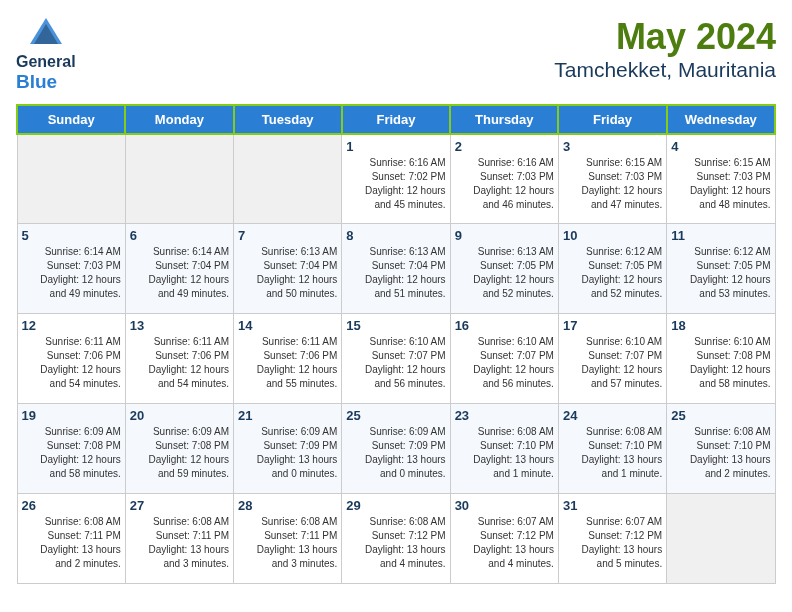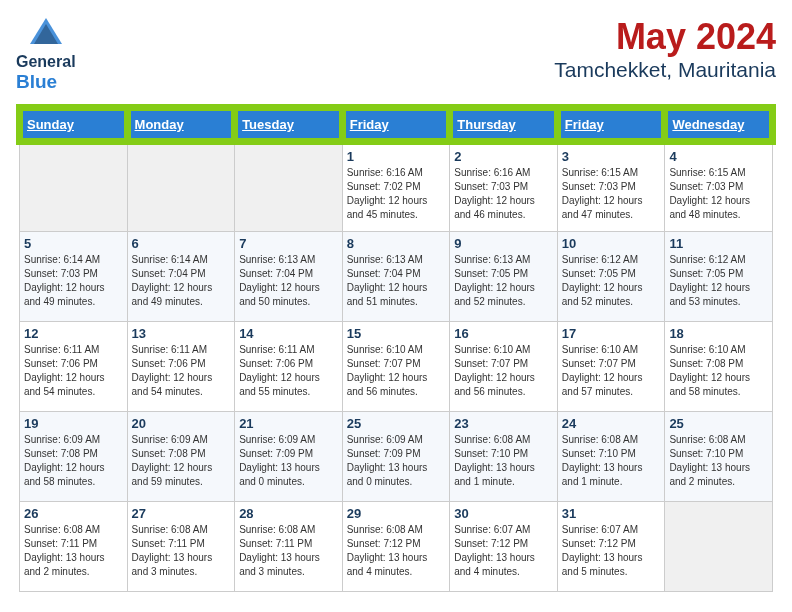--- a/index.html
+++ b/index.html
@@ -25,59 +25,59 @@
     .logo-icon {
       width: 36px;
       height: 30px;
     }
     .title-area {
       text-align: right;
     }
     .main-title {
       font-size: 36px;
       font-weight: bold;
-      color: #b91c1c;
+      color: #4d7c0f;
     }
     .subtitle {
       font-size: 21px;
       color: #1a3a5c;
     }
     .calendar {
       width: 100%;
       border-collapse: collapse;
       font-size: 11px;
     }
     .calendar thead th {
       background-color: #2a7fd4;
       color: #fff;
       font-size: 13px;
       font-weight: bold;
       padding: 6px 4px;
-      text-align: left;
-      border: 7px solid #84cc16;
-      text-decoration: underline;
+      text-align: center;
+      border: 2px solid #84cc16;
     }
     .calendar tbody td {
       border: 1px solid #ccc;
       vertical-align: top;
       padding: 4px;
       width: calc(100% / 7);
       min-height: 80px;
       height: 90px;
     }
     .cell-date {
       font-size: 13px;
       font-weight: bold;
       color: #1a3a5c;
       margin-bottom: 2px;
     }
     .cell-info {
       font-size: 10px;
       color: #333;
       line-height: 1.4;
+      text-align: right;
     }
     .row-even td {
       background-color: #f5f8fc;
     }
     .row-odd td {
       background-color: #fff;
     }
     .empty-cell {
       background-color: #f0f0f0 !important;
     }

